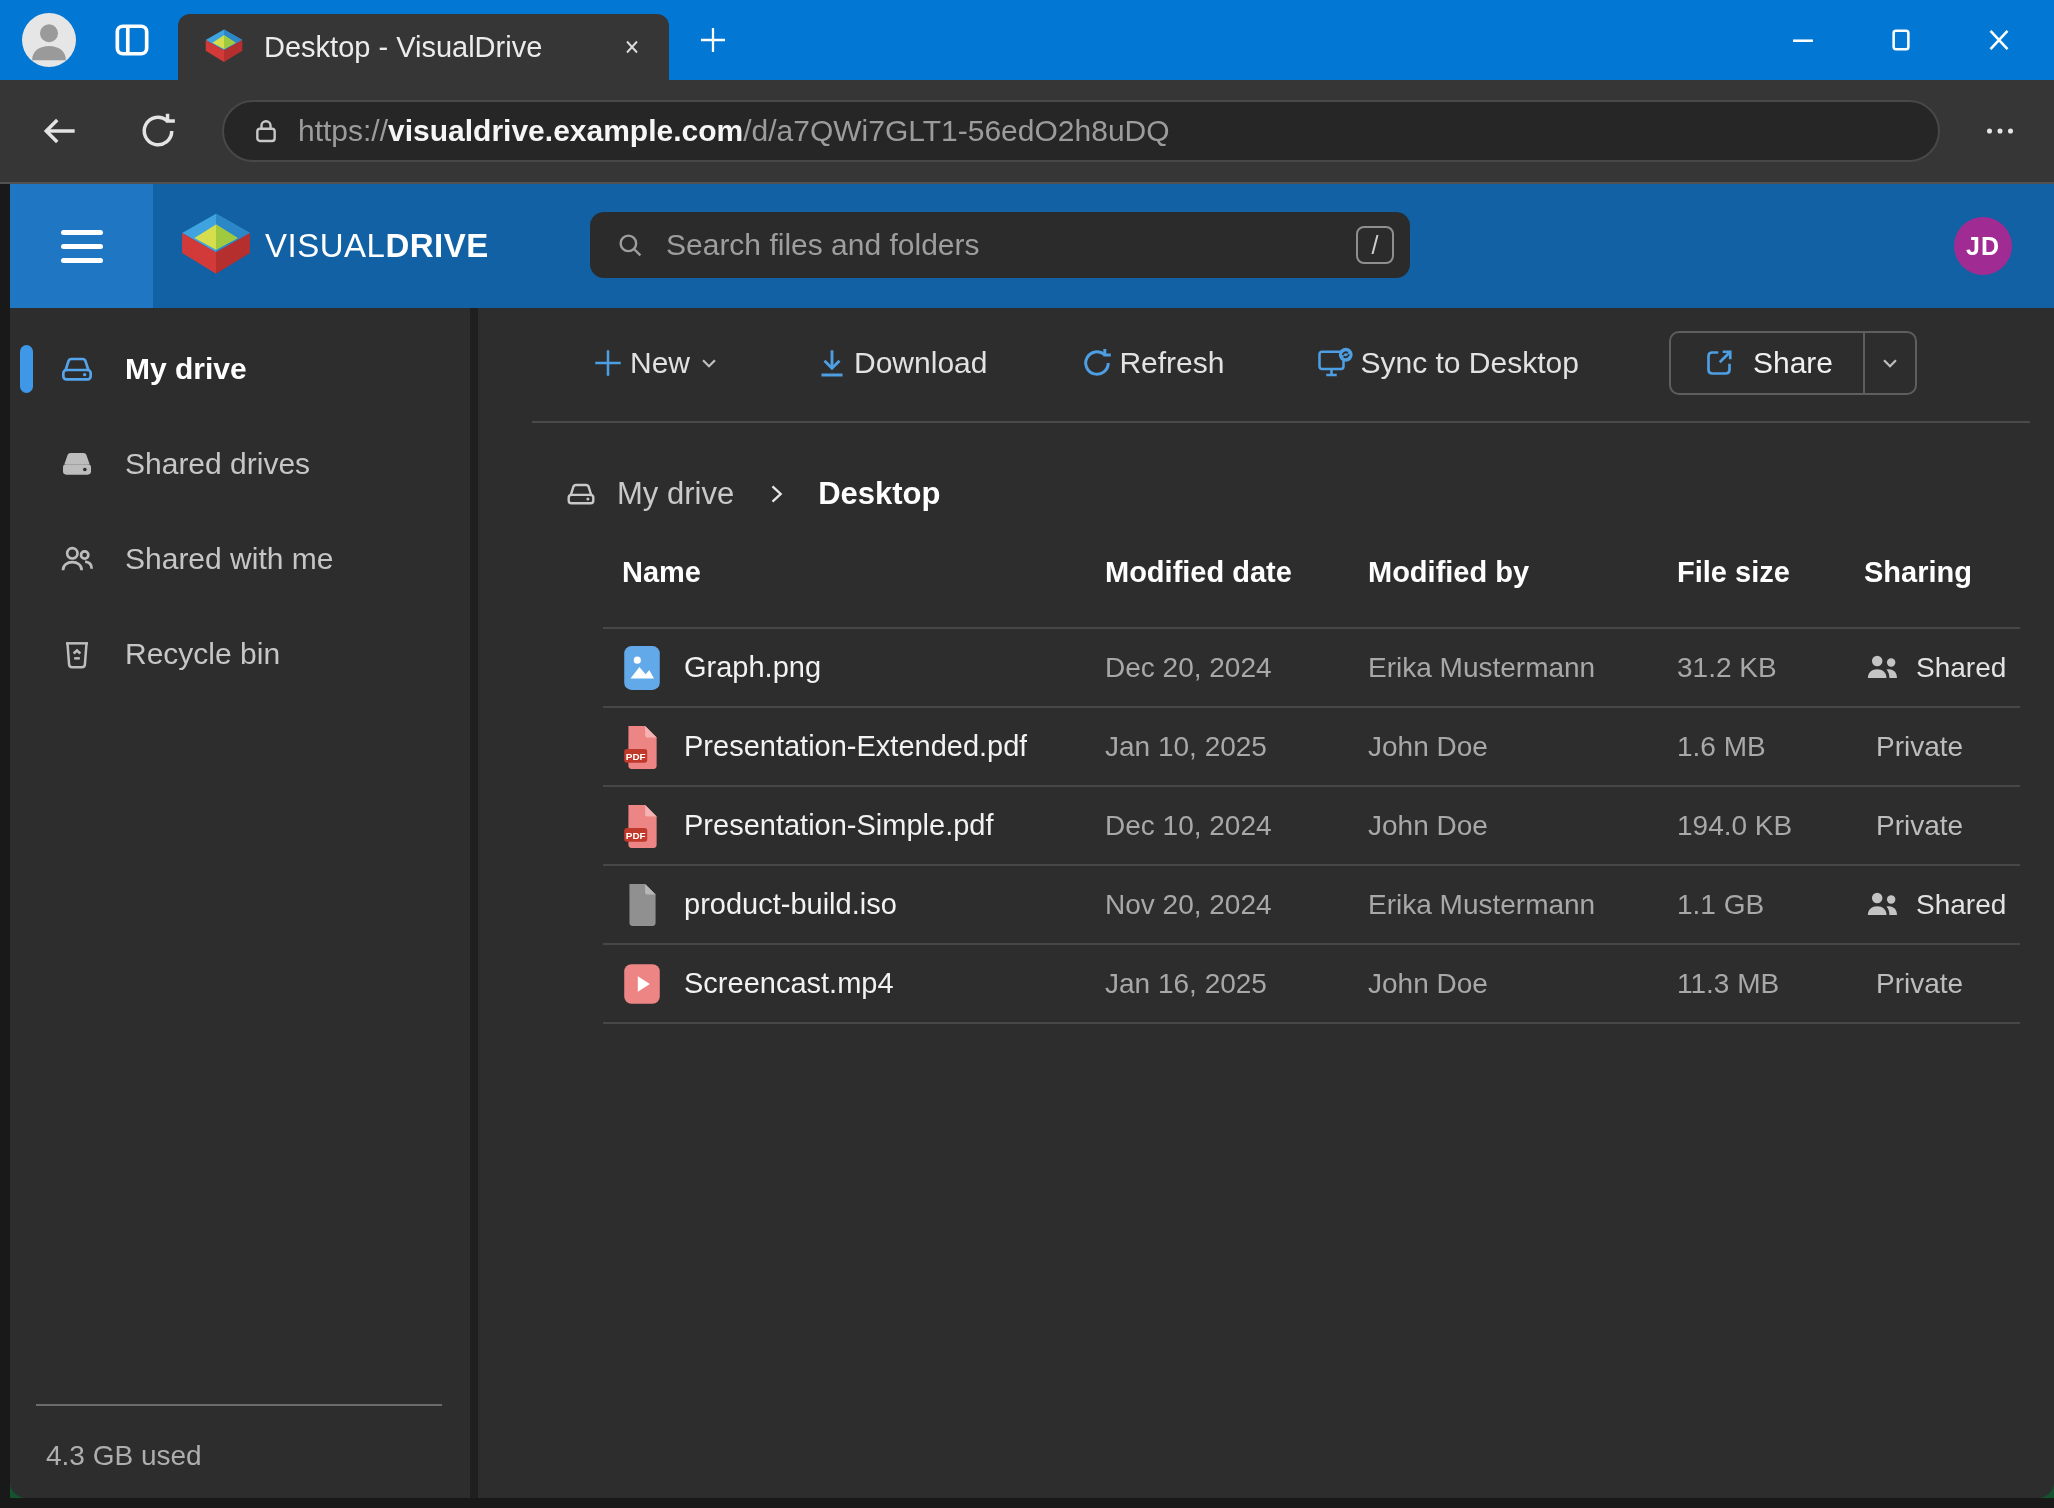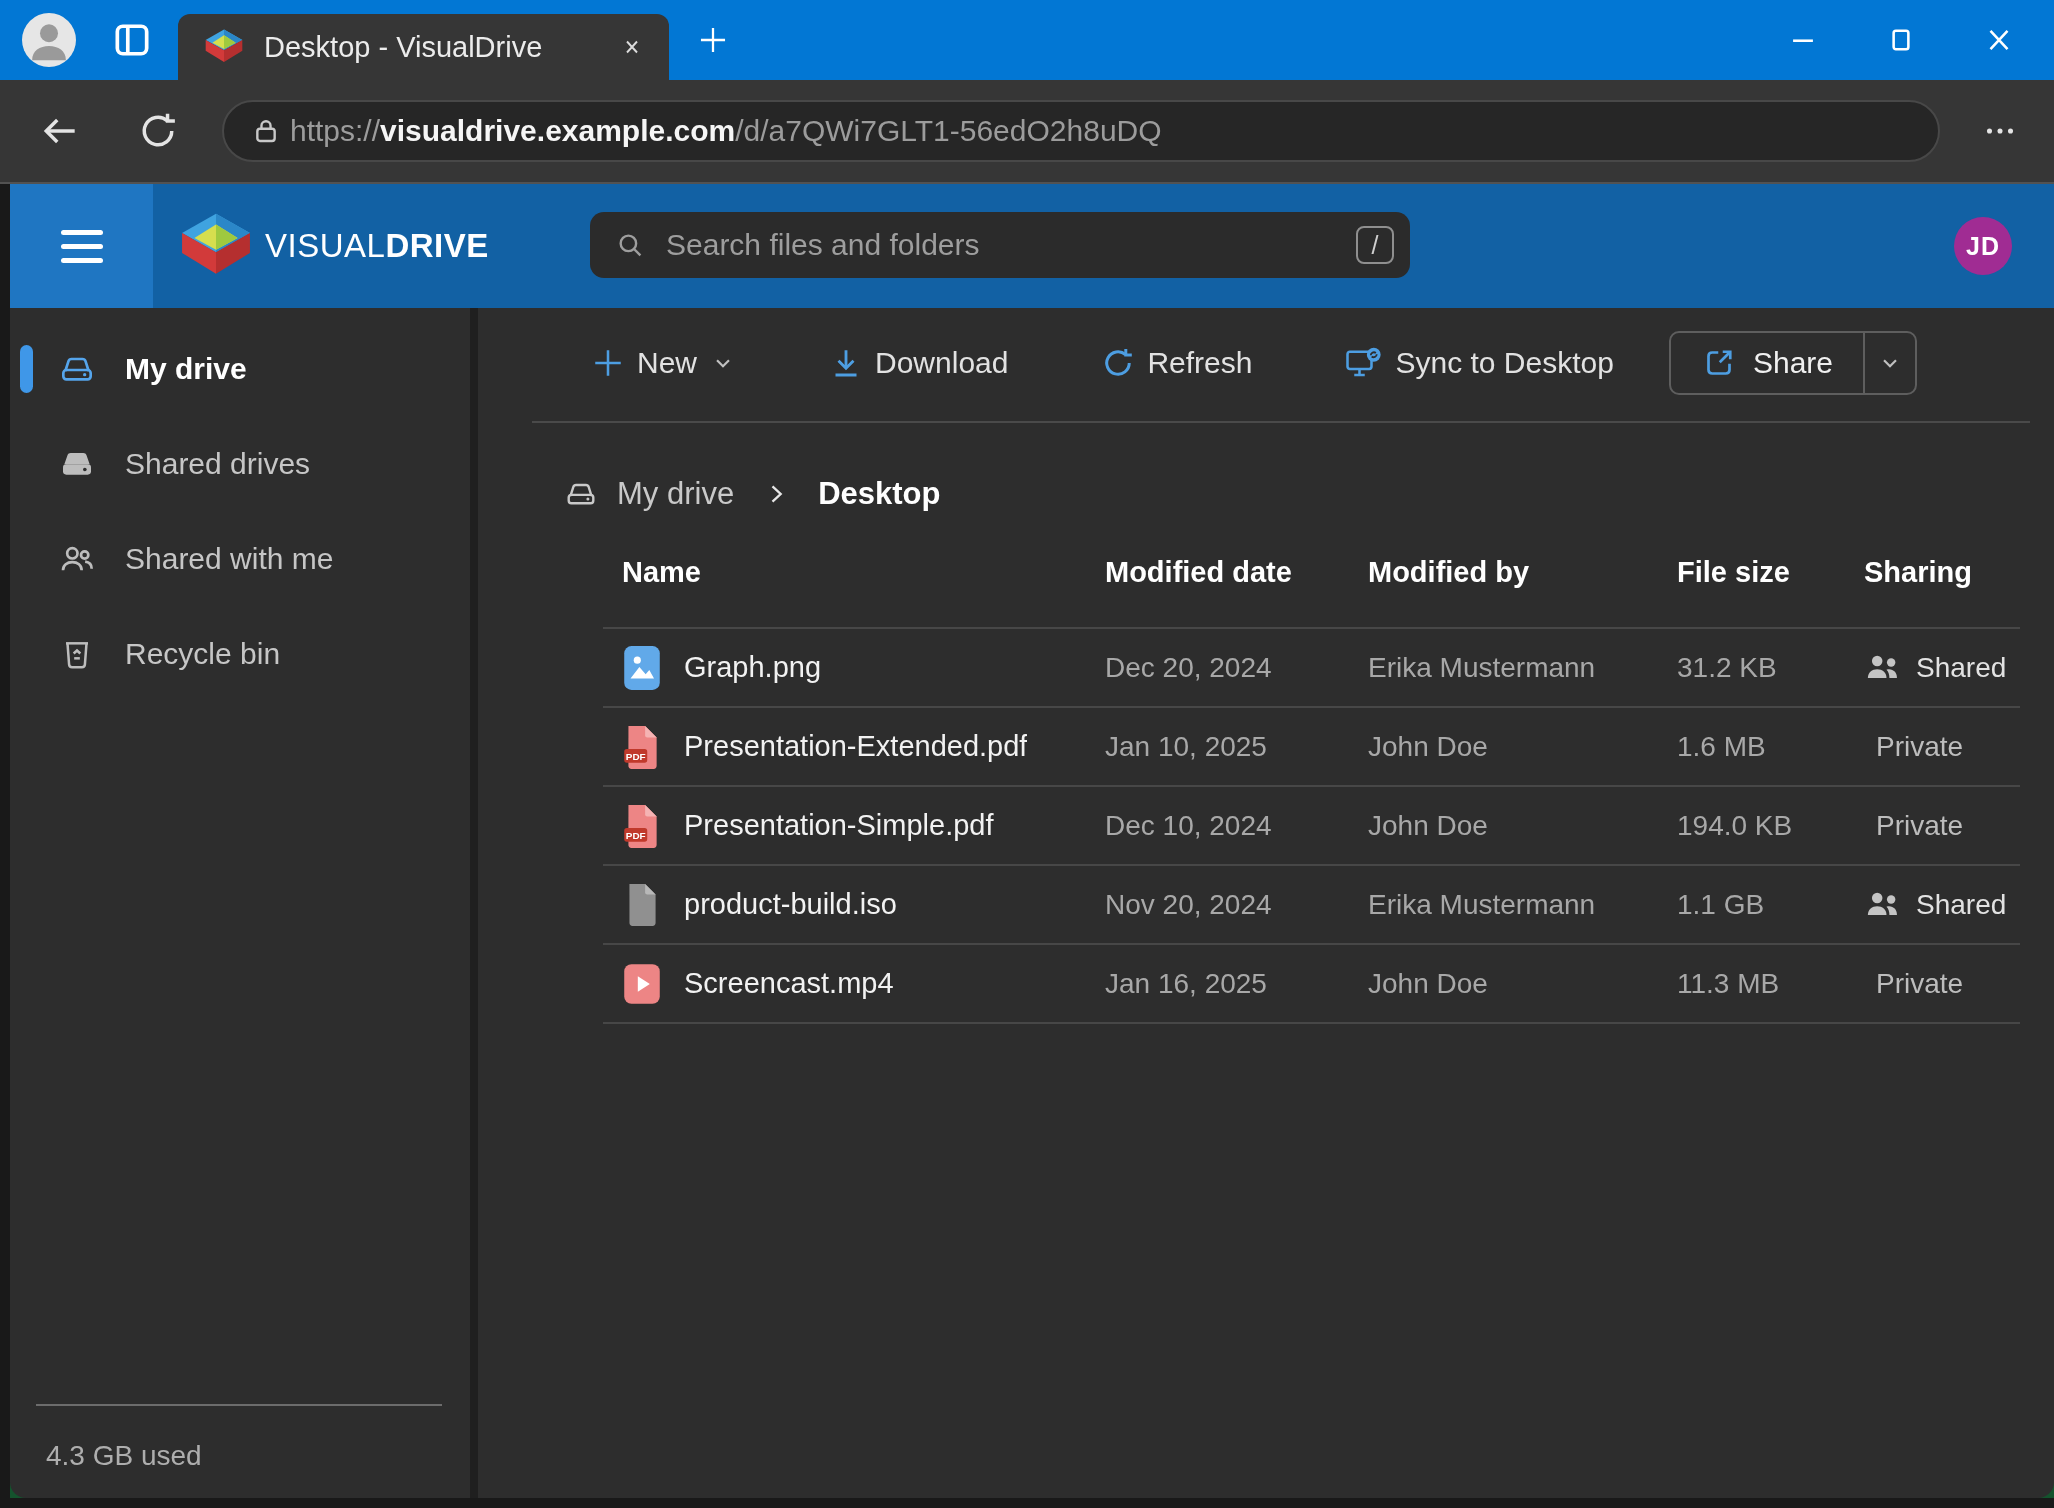--- a/index.html
+++ b/index.html
@@ -17,21 +17,21 @@
   .tab-close { width:42px; height:42px; color:#DCDCDC; padding:9px; }
   .newtab { width:44px; height:44px; margin-left:22px; color:#FFF; padding:5px; }
   .win-controls { margin-left:auto; display:flex; align-items:center; gap:64px; padding-right:38px; }
   .win-btn { width:34px; height:34px; color:#FFF; }
 
   
   .browser-toolbar { height:104px; background:#363636; border-bottom:2px solid #525252; display:flex; align-items:center; }
   .nav-btn { width:44px; height:44px; color:#E4E4E4; flex-shrink:0; }
   .back-btn { margin-left:38px; }
   .reload-btn { margin-left:54px; }
-  .addressbar { flex:1; height:62px; margin:0 38px 0 42px; background:#262626; border:2px solid #484848; border-radius:34px; display:flex; align-items:center; padding:0 26px; gap:8px; overflow:hidden; }
+  .addressbar { flex:1; height:62px; margin:0 38px 0 42px; background:#262626; border:2px solid #484848; border-radius:34px; display:flex; align-items:center; padding:0 26px; gap:16px; overflow:hidden; }
   .lock-icon { width:32px; height:32px; color:#C8C8C8; flex-shrink:0; }
   .url { font-size:30px; color:#9C9C9C; white-space:nowrap; }
   .url b { color:#F6F6F6; }
   .ellipsis-btn { width:44px; height:44px; margin-right:32px; color:#E4E4E4; padding:4px; }
 
   
   .app-header { height:124px; background:#1261A4; display:flex; align-items:center; position:relative; border-left:10px solid #191919; }
   .hamburger-sec { width:143px; height:124px; background:#1F76C2; display:flex; flex-direction:column; align-items:center; justify-content:center; gap:9px; flex-shrink:0; }
   .hamburger-sec i { display:block; width:42px; height:5px; border-radius:3px; background:#FFF; }
   .brand { display:flex; align-items:center; margin-left:22px; gap:8px; }
@@ -54,21 +54,21 @@
   .nav-item.active .nav-pill { display:block; }
   .nav-icon { width:40px; height:40px; color:#BDBDBD; flex-shrink:0; }
   .nav-item.active .nav-icon { color:#55A5EC; }
   .nav-label { margin-left:28px; font-size:30px; color:#C6C6C6; }
   .nav-item.active .nav-label { color:#FFF; font-weight:bold; }
   .sidebar-footer { position:absolute; left:26px; right:28px; bottom:26px; border-top:2px solid #6C6C6C; padding-top:34px; }
   .storage-text { font-size:28px; color:#AEAEAE; padding-left:10px; }
 
   .main { flex:1; background:#2D2D2D; border-left:8px solid #1F1F1F; border-radius:0 0 16px 0; overflow:hidden; }
   .toolbar-row { display:flex; align-items:center; height:70px; margin:20px 137px 0 112px; }
-  .tbtn { display:flex; align-items:center; gap:11px; color:#E2E2E2; font-size:30px; cursor:pointer; white-space:nowrap; }
+  .tbtn { display:flex; align-items:center; gap:4px; color:#E2E2E2; font-size:30px; cursor:pointer; white-space:nowrap; }
   .tbtn + .tbtn { margin-left:92px; }
   .tbtn-icon { width:36px; height:36px; color:#4D9EE2; flex-shrink:0; }
   .tbtn-icon.wide { width:40px; }
   .chev { width:26px; height:26px; color:#C0C0C0; margin-left:2px; }
   .share-btn { margin-left:auto; display:flex; align-items:stretch; border:2px solid #5E5E5E; border-radius:10px; height:64px; cursor:pointer; }
   .share-main { display:flex; align-items:center; gap:16px; padding:0 30px; font-size:30px; color:#F0F0F0; }
   .share-sep { width:2px; background:#5E5E5E; }
   .share-caret { width:50px; display:flex; align-items:center; justify-content:center; color:#E0E0E0; }
   .share-caret .chev { margin:0; }
   .toolbar-divider { border:none; border-top:2px solid #4A4A4A; margin:23px 24px 0 54px; }

